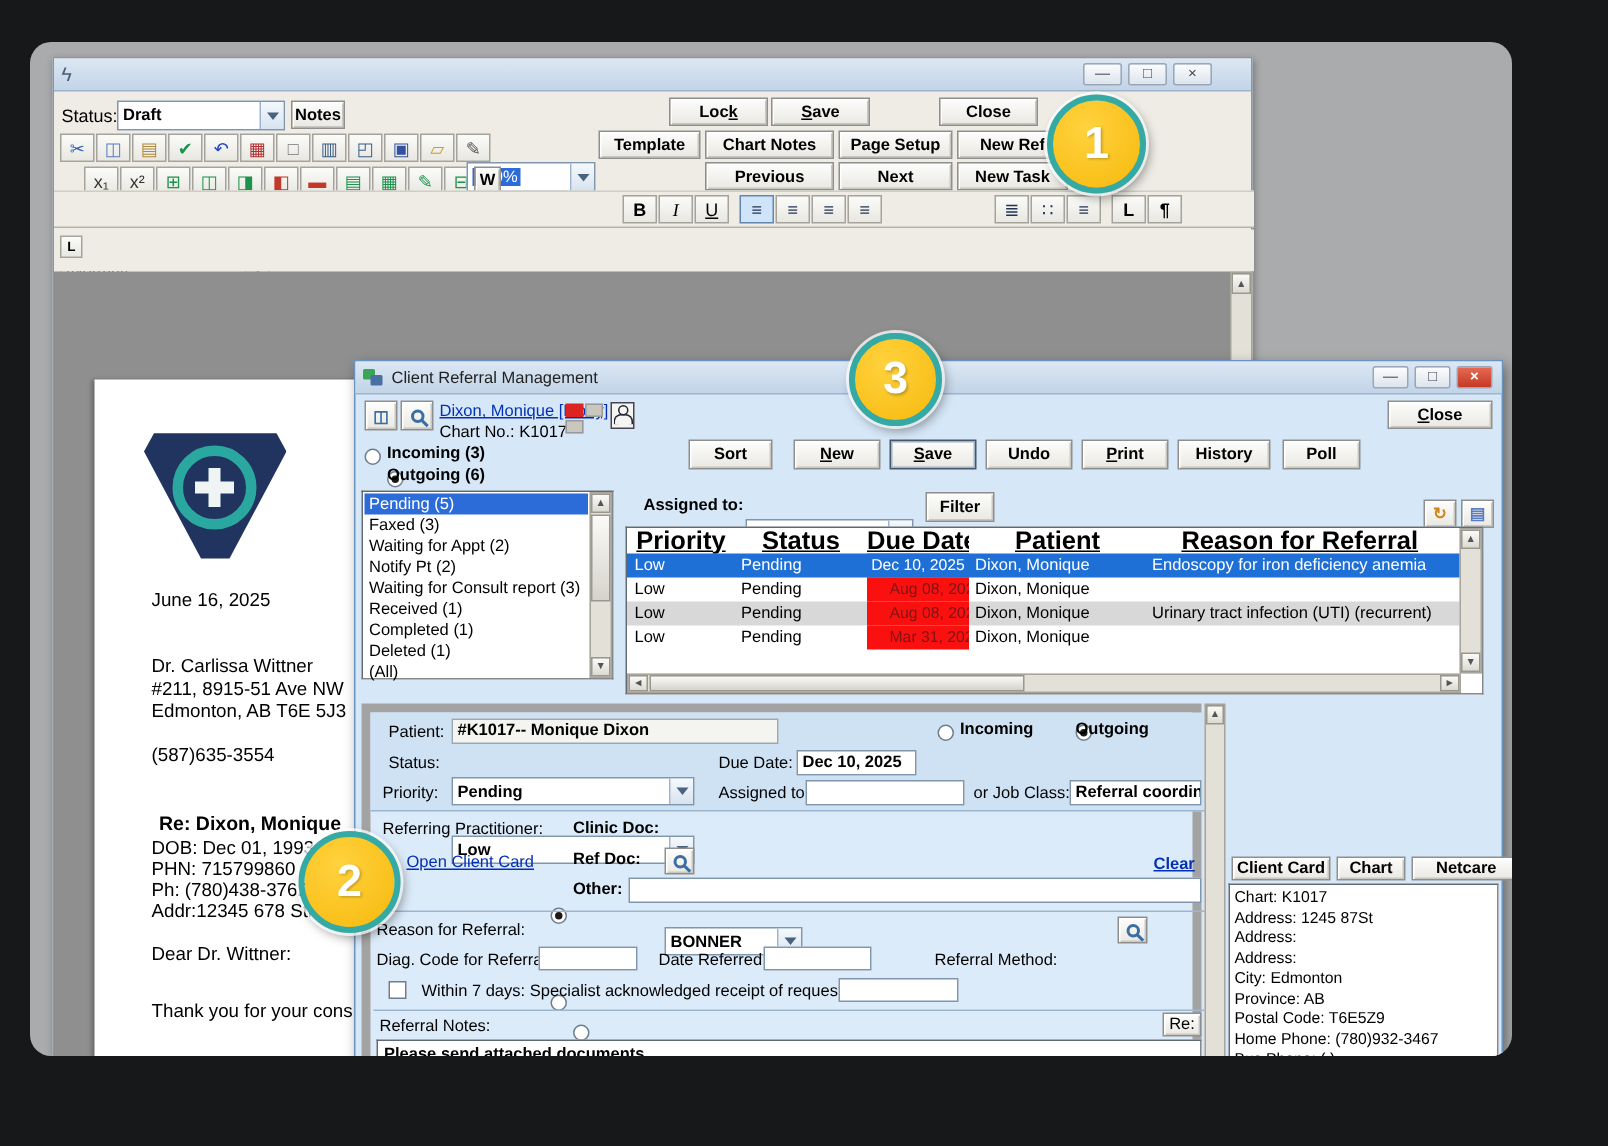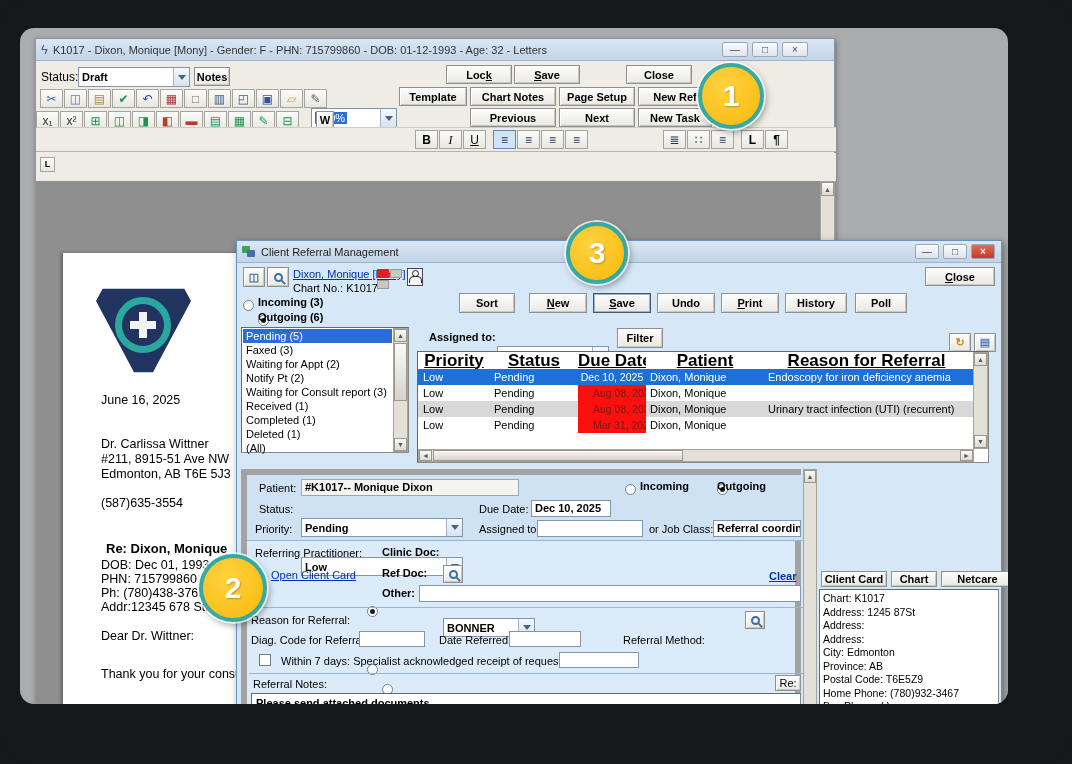--- a/index.html
+++ b/index.html
@@ -101,21 +101,20 @@
 </style>
 </head>
 <body>
 
 <div class="frame"></div>
 <div class="desktop">
 
   <div class="abs win" style="left:15px; top:10px; width:800px; height:666px;">
     <div class="titlebar">
       <span style="margin:0 5px; color:#4a5c74; font-size:13px;">ϟ</span>
-      <span style="color:#333;">K1017 - Dixon, Monique [Mony] - Gender: F - PHN: 715799860 - DOB: 01-12-1993 - Age: 32 - Letters</span>
       <span class="tb-sys" style="right:86px;">—</span>
       <span class="tb-sys" style="right:56px;">□</span>
       <span class="tb-sys" style="right:26px;">×</span>
     </div>
 
     <span class="abs lbl" style="left:5px; top:31px; font-size:12px;">Status:</span>
     <div class="abs combo" style="left:42px; top:28px; width:112px; height:20px;">
       <span class="bold">Draft</span>
         <span class="carrow"></span>
     </div>
@@ -143,21 +142,21 @@
         <span class="tb-btn" style="color: rgb(28, 147, 77);">✔</span>
         <span class="tb-btn" style="color: rgb(35, 68, 200);">↶</span>
         <span class="tb-btn" style="color: rgb(176, 48, 48);">▦</span>
         <span class="tb-btn" style="color: rgb(119, 119, 119);">□</span>
         <span class="tb-btn" style="color: rgb(59, 94, 134);">▥</span>
         <span class="tb-btn" style="color: rgb(59, 94, 134);">◰</span>
         <span class="tb-btn" style="color: rgb(51, 81, 158);">▣</span>
         <span class="tb-btn" style="color: rgb(200, 160, 40);">▱</span>
         <span class="tb-btn" style="color: rgb(85, 85, 85);">✎</span>
       </div>
-    <div class="abs iconstrip" style="left:0; top:72px;align-items:flex-end;">
+    <div class="abs iconstrip" style="left:20px; top:72px;align-items:flex-end;">
         <span class="tb-btn" style="color: rgb(51, 51, 51);">x₁</span>
         <span class="tb-btn" style="color: rgb(51, 51, 51);">x²</span>
         <span class="tb-btn" style="color: rgb(28, 147, 77);">⊞</span>
         <span class="tb-btn" style="color: rgb(28, 147, 77);">◫</span>
         <span class="tb-btn" style="color: rgb(28, 147, 77);">◨</span>
         <span class="tb-btn" style="color: rgb(192, 58, 42);">◧</span>
         <span class="tb-btn" style="color: rgb(192, 58, 42);">▬</span>
         <span class="tb-btn" style="color: rgb(28, 147, 77);">▤</span>
         <span class="tb-btn" style="color: rgb(28, 147, 77);">▦</span>
         <span class="tb-btn" style="color: rgb(28, 147, 77);">✎</span>

